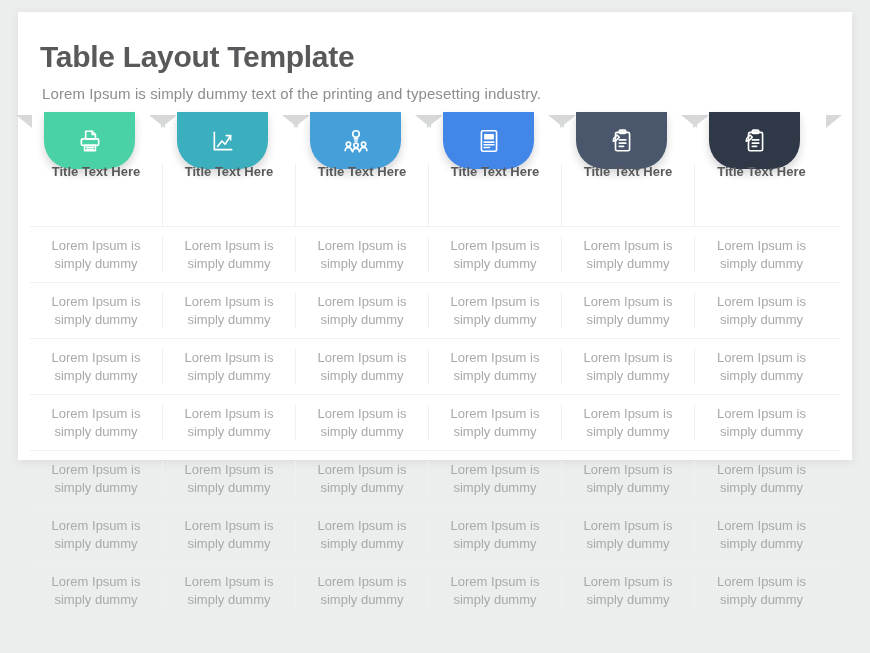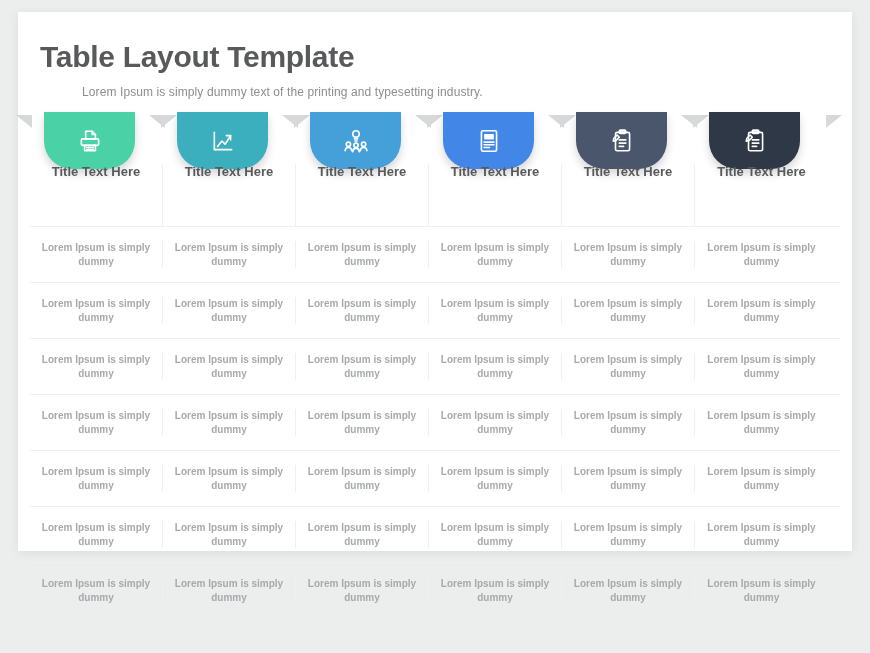--- a/index.html
+++ b/index.html
@@ -5,32 +5,32 @@
   * { margin:0; padding:0; box-sizing:border-box; }
   html, body {
     width:870px; height:653px;
     background:#eceded;
     font-family:"Liberation Sans", sans-serif;
     overflow:hidden;
   }
   #card {
     position:absolute;
     left:18px; top:12px;
-    width:834px; height:539px;
+    width:834px; height:448px;
     background:#ffffff;
     box-shadow:0 2px 10px rgba(0,0,0,0.07);
   }
   #title {
     position:absolute; left:22px; top:28px;
     font-size:30px; font-weight:bold;
     color:#58595b; letter-spacing:-0.3px;
   }
   #subtitle {
     position:absolute; left:24px; top:73px;
-    font-size:12px; color:#8c8d8f; letter-spacing:0.1px;margin-left:40px;
+    font-size:15px; color:#8c8d8f; letter-spacing:0.1px;
   }
 
   
   #badges {
     position:absolute; left:12px; top:100px;
     width:810px; height:60px;
   }
   .badge-slot {
     position:absolute; top:0;
     width:133px; height:60px;
@@ -66,21 +66,21 @@
     text-align:center;
     padding:0 8px;
     border-right:1px solid #eef0f1;
   }
   .tcell:last-child { border-right:none; }
   .trow.header .tcell {
     padding-bottom:13px;
     font-size:13px; font-weight:bold; color:#58595b;
   }
   .trow.data .tcell {
-    font-size:10px; color:#a7a9ab; line-height:1.35;font-weight:bold;
+    font-size:13px; color:#a7a9ab; line-height:1.35;
   }
 </style>
 </head>
 <body>
 
 <div id="card">
 
   <div id="title">Table Layout Template</div>
   <div id="subtitle">Lorem Ipsum is simply dummy text of the printing and typesetting industry.</div>
 

